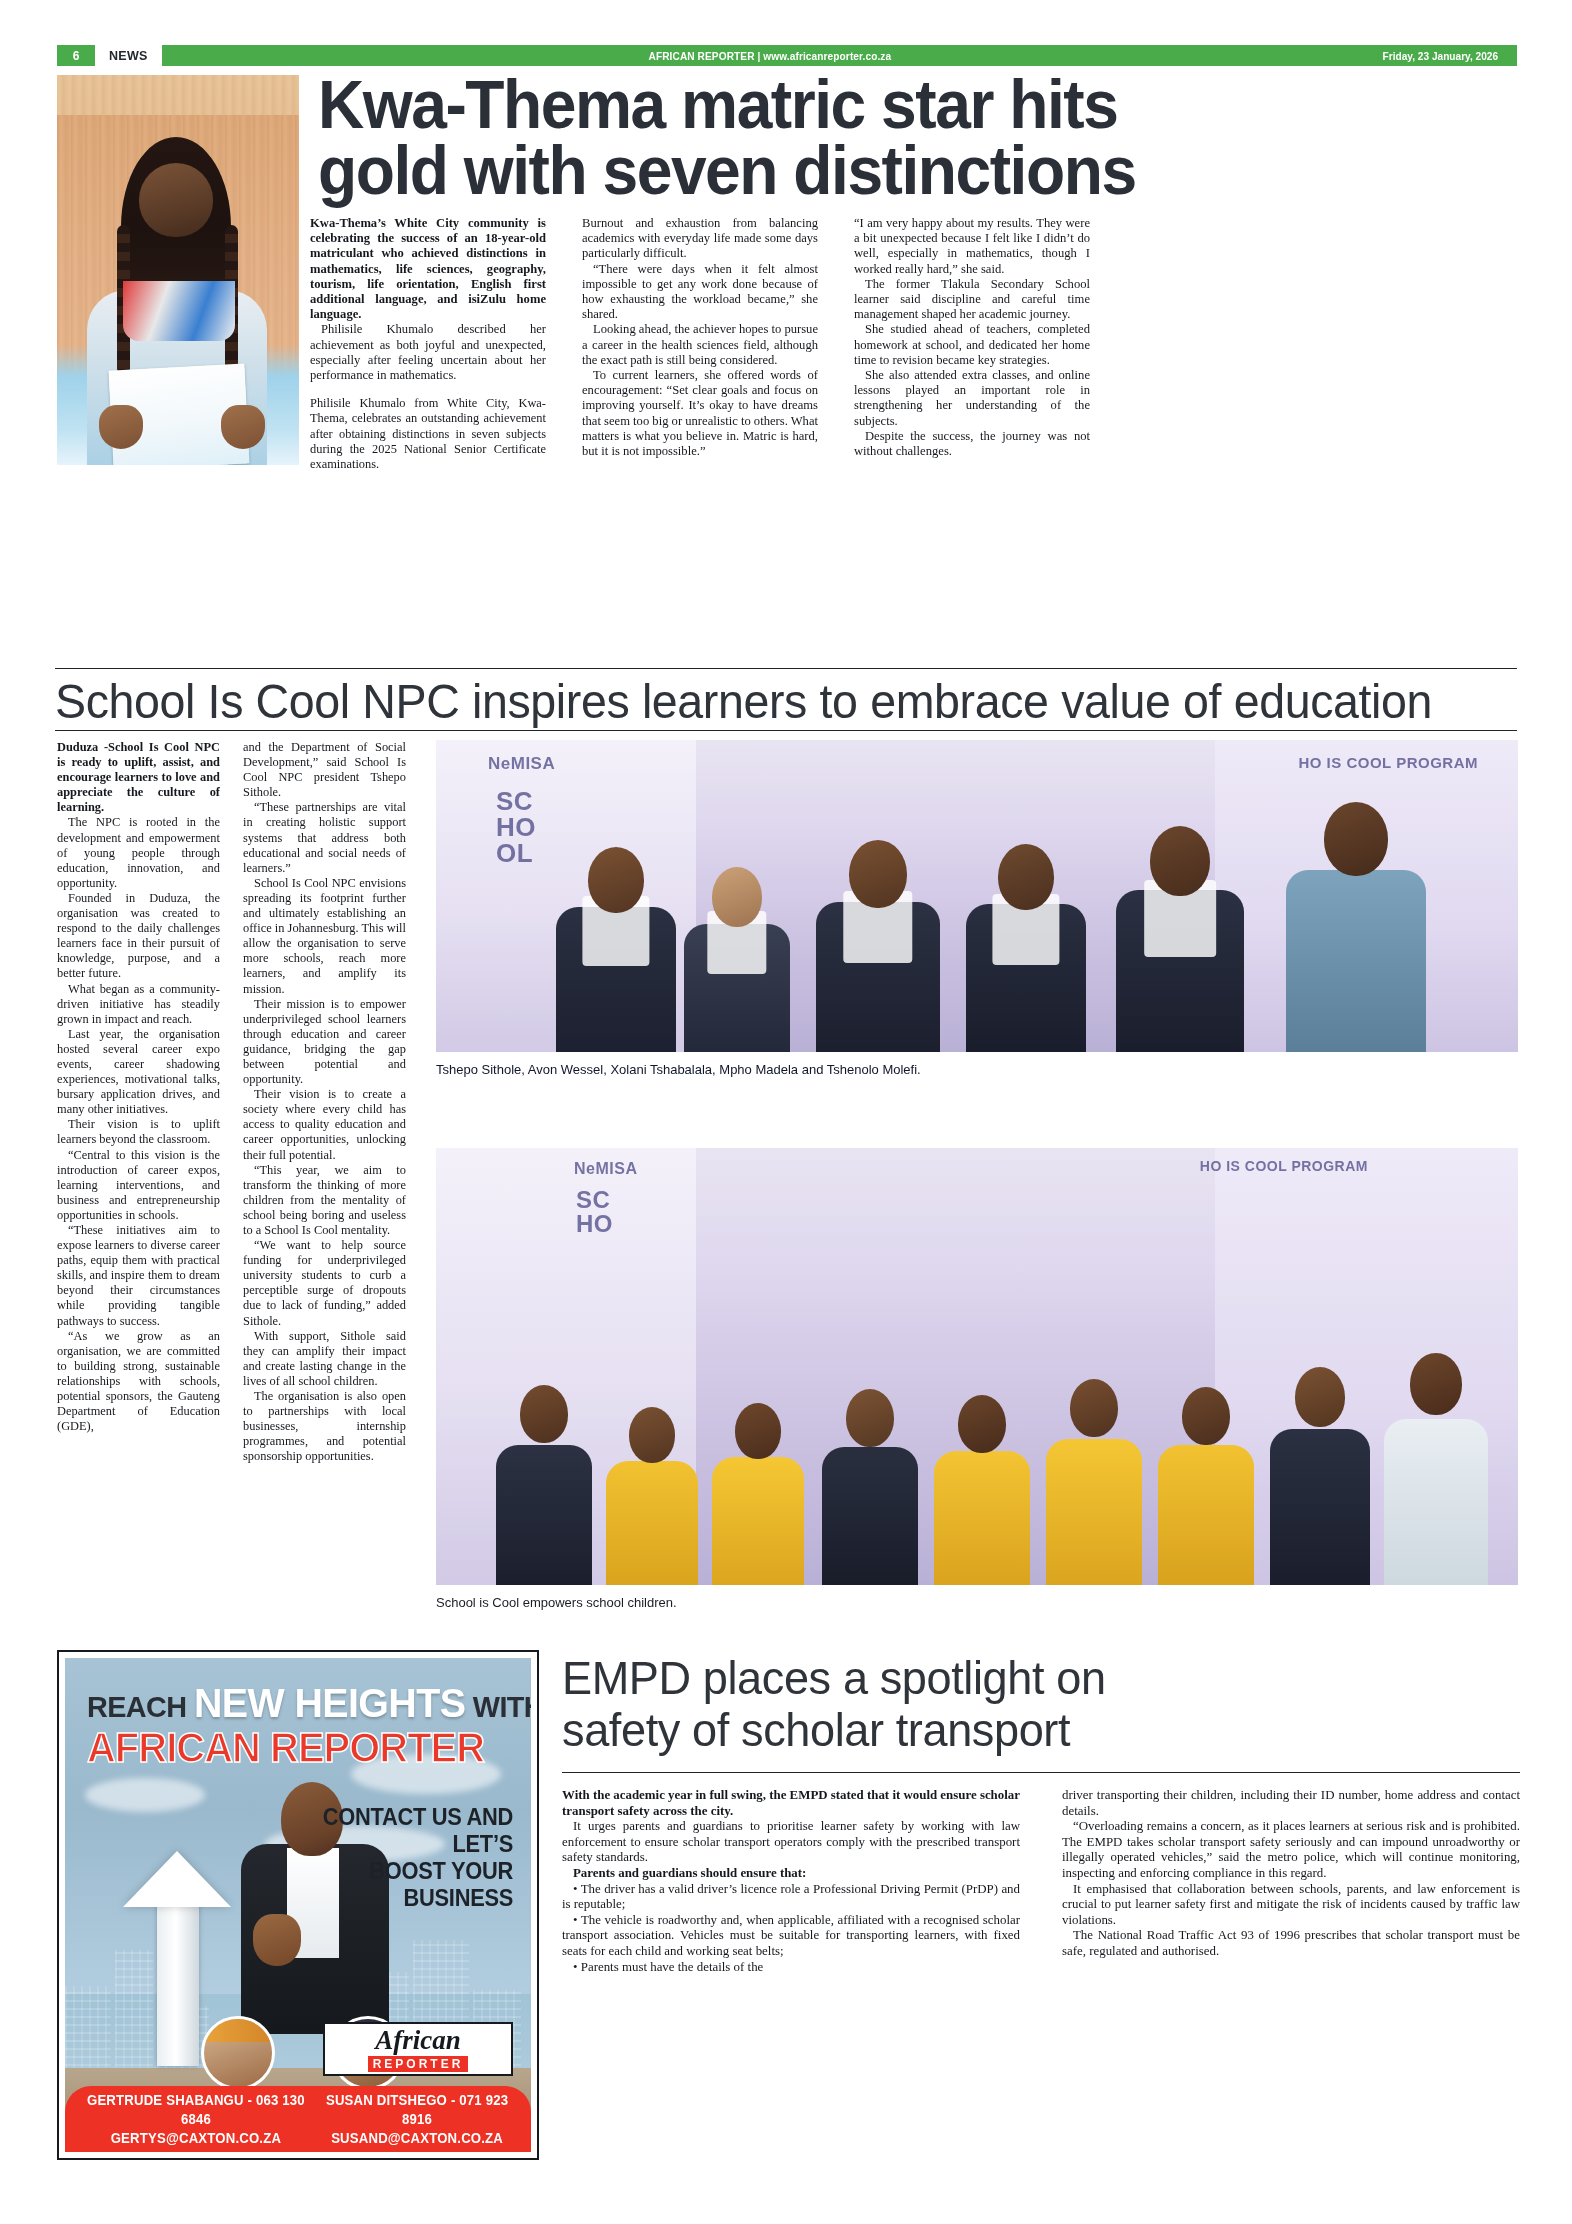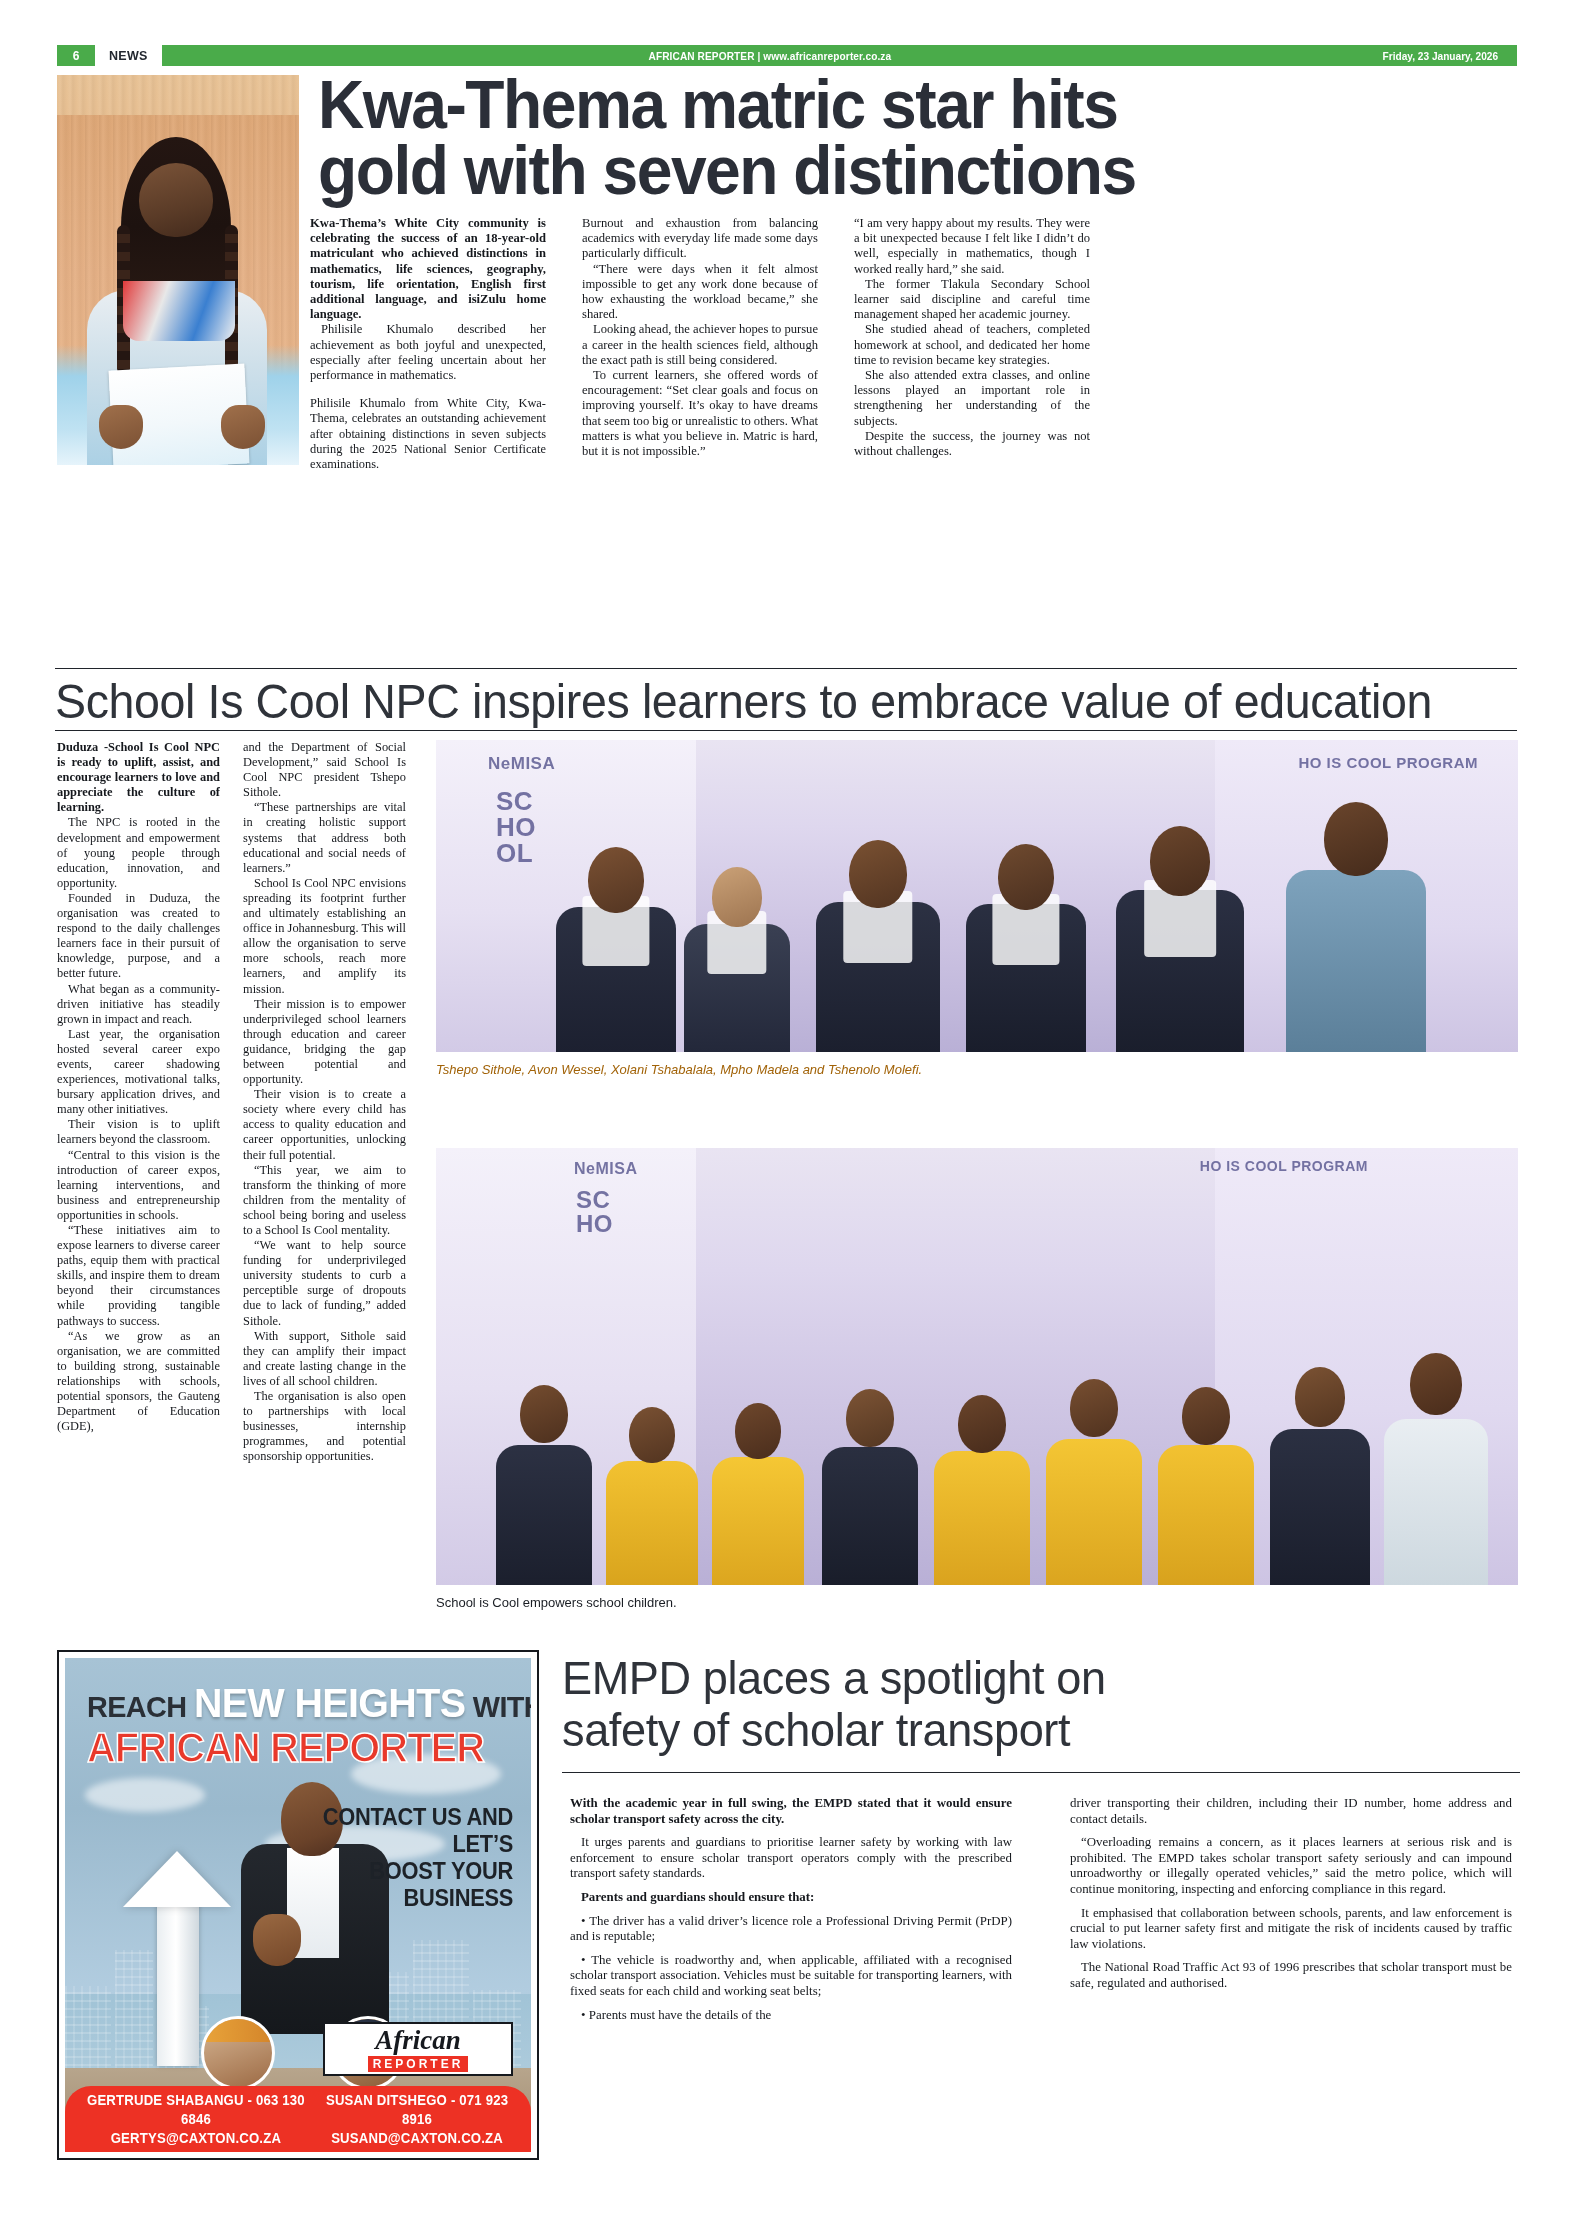--- a/index.html
+++ b/index.html
@@ -280,22 +280,21 @@
     left: 436px; top: 1148px;
     width: 1082px; height: 437px;
     overflow: hidden;
     background: #2b3050;
   }
   .cap2a {
     position: absolute;
     left: 436px; top: 1062px; width: 1082px;
     font-family: "Liberation Sans", sans-serif;
     font-size: 13px;
-    color: #a16207;
-    font-style: italic;
+    color: #0f172a;
   }
   .cap2b {
     position: absolute;
     left: 436px; top: 1595px; width: 1082px;
     font-family: "Liberation Sans", sans-serif;
     font-size: 13px;
     color: #1a1e24;
   }
 
   
@@ -562,21 +561,21 @@
   }
   .a3-col { width: 458px; }
   .a3-body {
     font-family: "Liberation Serif", serif;
     font-size: 12.9px;
     line-height: 15.6px;
     color: #15181d;
     text-align: justify;
     hyphens: auto;
   }
-  .a3-body p { text-indent: 11px; margin: 8px; }
+  .a3-body p { text-indent: 11px; margin: 0; }
   .a3-body p.lead { font-weight: bold; text-indent: 0; }
   .a3-body p.noindent { text-indent: 0; }
   .a3-body p.subhead { font-weight: bold; text-indent: 11px; }
   .a3-body p.bullet { text-indent: 11px; }
 </style>
 </head>
 <body>
 
 <div class="page">
 

